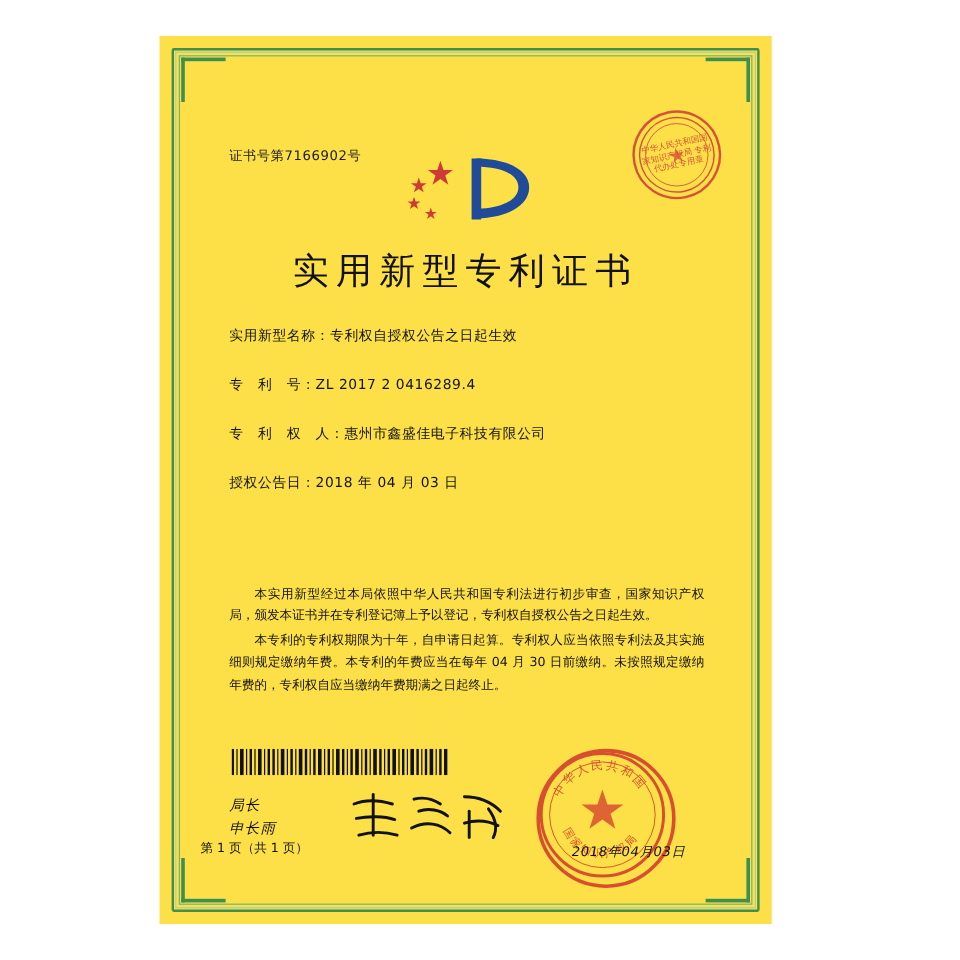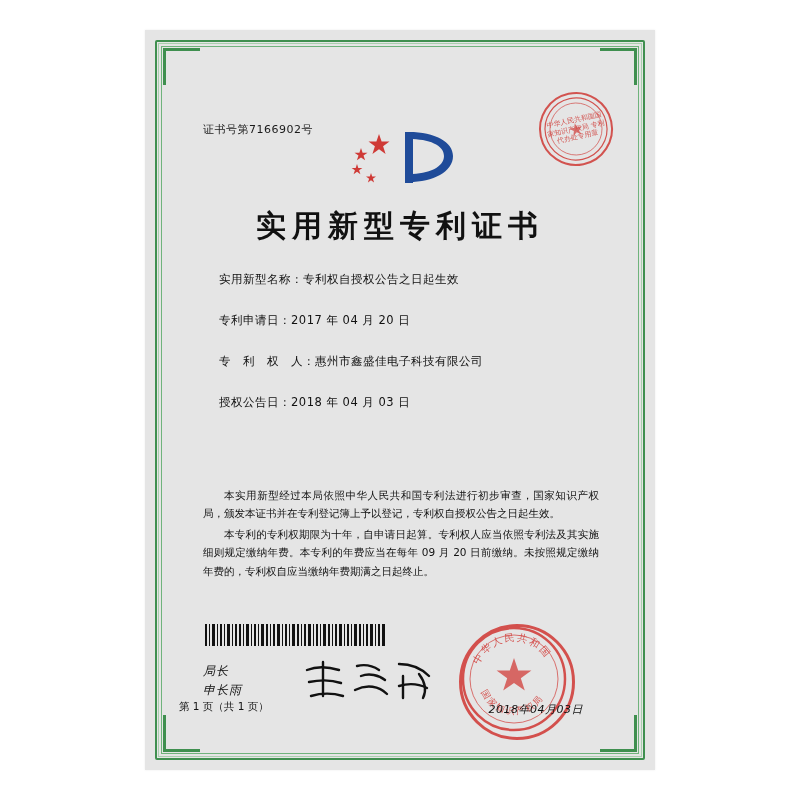--- a/index.html
+++ b/index.html
@@ -13,25 +13,25 @@
   #page {
     position: relative;
     width: 800px;
     height: 800px;
     background: #ffffff;
     overflow: hidden;
   }
   
   .sheet {
     position: absolute;
-    left: 145px;
+    left: 133px;
     top: 30px;
     width: 510px;
     height: 740px;
-    background: #e5e5e5;
+    background: #fde047;
     box-shadow: 0 0 2px rgba(0,0,0,0.08);
   }
   
   .frame-outer {
     position: absolute;
     left: 10px;
     top: 10px;
     right: 10px;
     bottom: 10px;
     border: 2px solid #3f8f4f;
@@ -118,40 +118,40 @@
   }
   .seal-top .seal-text { width: 100%; }
 
   .title {
     position: absolute;
     left: 0;
     right: 0;
     top: 142px;
     text-align: center;
     font-size: 30px;
-    font-weight: bold;
+    font-weight: normal;
     letter-spacing: 6px;
     color: #111;
     font-family: "DejaVu Sans", sans-serif;
   }
 
   .fields {
     position: absolute;
     left: 24px;
     right: 18px;
     top: 208px;
   }
   .field-row {
     font-size: 11.5px;
     color: #111;
     margin-bottom: 26px;
     letter-spacing: 0.5px;
     white-space: nowrap;
   }
-  .field-label { display: inline-block; margin-left: 16px; }
+  .field-label { display: inline-block; }
   .field-value { display: inline-block; }
 
   .paragraphs {
     position: absolute;
     left: 24px;
     right: 22px;
     top: 422px;
     font-size: 10.5px;
     line-height: 1.75;
     color: #111;
@@ -267,33 +267,33 @@
         <div class="seal-text">中华人民共和国国家知识产权局 专利代办处专用章</div>
       </div>
 
       <div class="title">实用新型专利证书</div>
 
       <div class="fields">
         <div class="field-row">
           <span class="field-label">实用新型名称：</span><span class="field-value">专利权自授权公告之日起生效</span>
         </div>
         <div class="field-row">
-          <span class="field-label">专利申请日：</span><span class="field-value">2017 年 04 月 20 日</span>
+          <span class="field-label">专　利　号：</span><span class="field-value">ZL 2017 2 0416289.4</span>
         </div>
         <div class="field-row">
           <span class="field-label">专　利　权　人：</span><span class="field-value">惠州市鑫盛佳电子科技有限公司</span>
         </div>
         <div class="field-row">
           <span class="field-label">授权公告日：</span><span class="field-value">2018 年 04 月 03 日</span>
         </div>
       </div>
 
       <div class="paragraphs">
         <p>本实用新型经过本局依照中华人民共和国专利法进行初步审查，国家知识产权局，颁发本证书并在专利登记簿上予以登记，专利权自授权公告之日起生效。</p>
-        <p>本专利的专利权期限为十年，自申请日起算。专利权人应当依照专利法及其实施细则规定缴纳年费。本专利的年费应当在每年 09 月 20 日前缴纳。未按照规定缴纳年费的，专利权自应当缴纳年费期满之日起终止。</p>
+        <p>本专利的专利权期限为十年，自申请日起算。专利权人应当依照专利法及其实施细则规定缴纳年费。本专利的年费应当在每年 04 月 30 日前缴纳。未按照规定缴纳年费的，专利权自应当缴纳年费期满之日起终止。</p>
       </div>
 
       <div class="barcode">
         <svg viewBox="0 0 180 22" width="180" height="22" xmlns="http://www.w3.org/2000/svg">
           <g fill="#111">
             <rect x="0" y="0" width="2" height="22"></rect>
               <rect x="4" y="0" width="1" height="22"></rect>
             <rect x="7" y="0" width="3" height="22"></rect>
               <rect x="12" y="0" width="1" height="22"></rect>
             <rect x="15" y="0" width="2" height="22"></rect>

